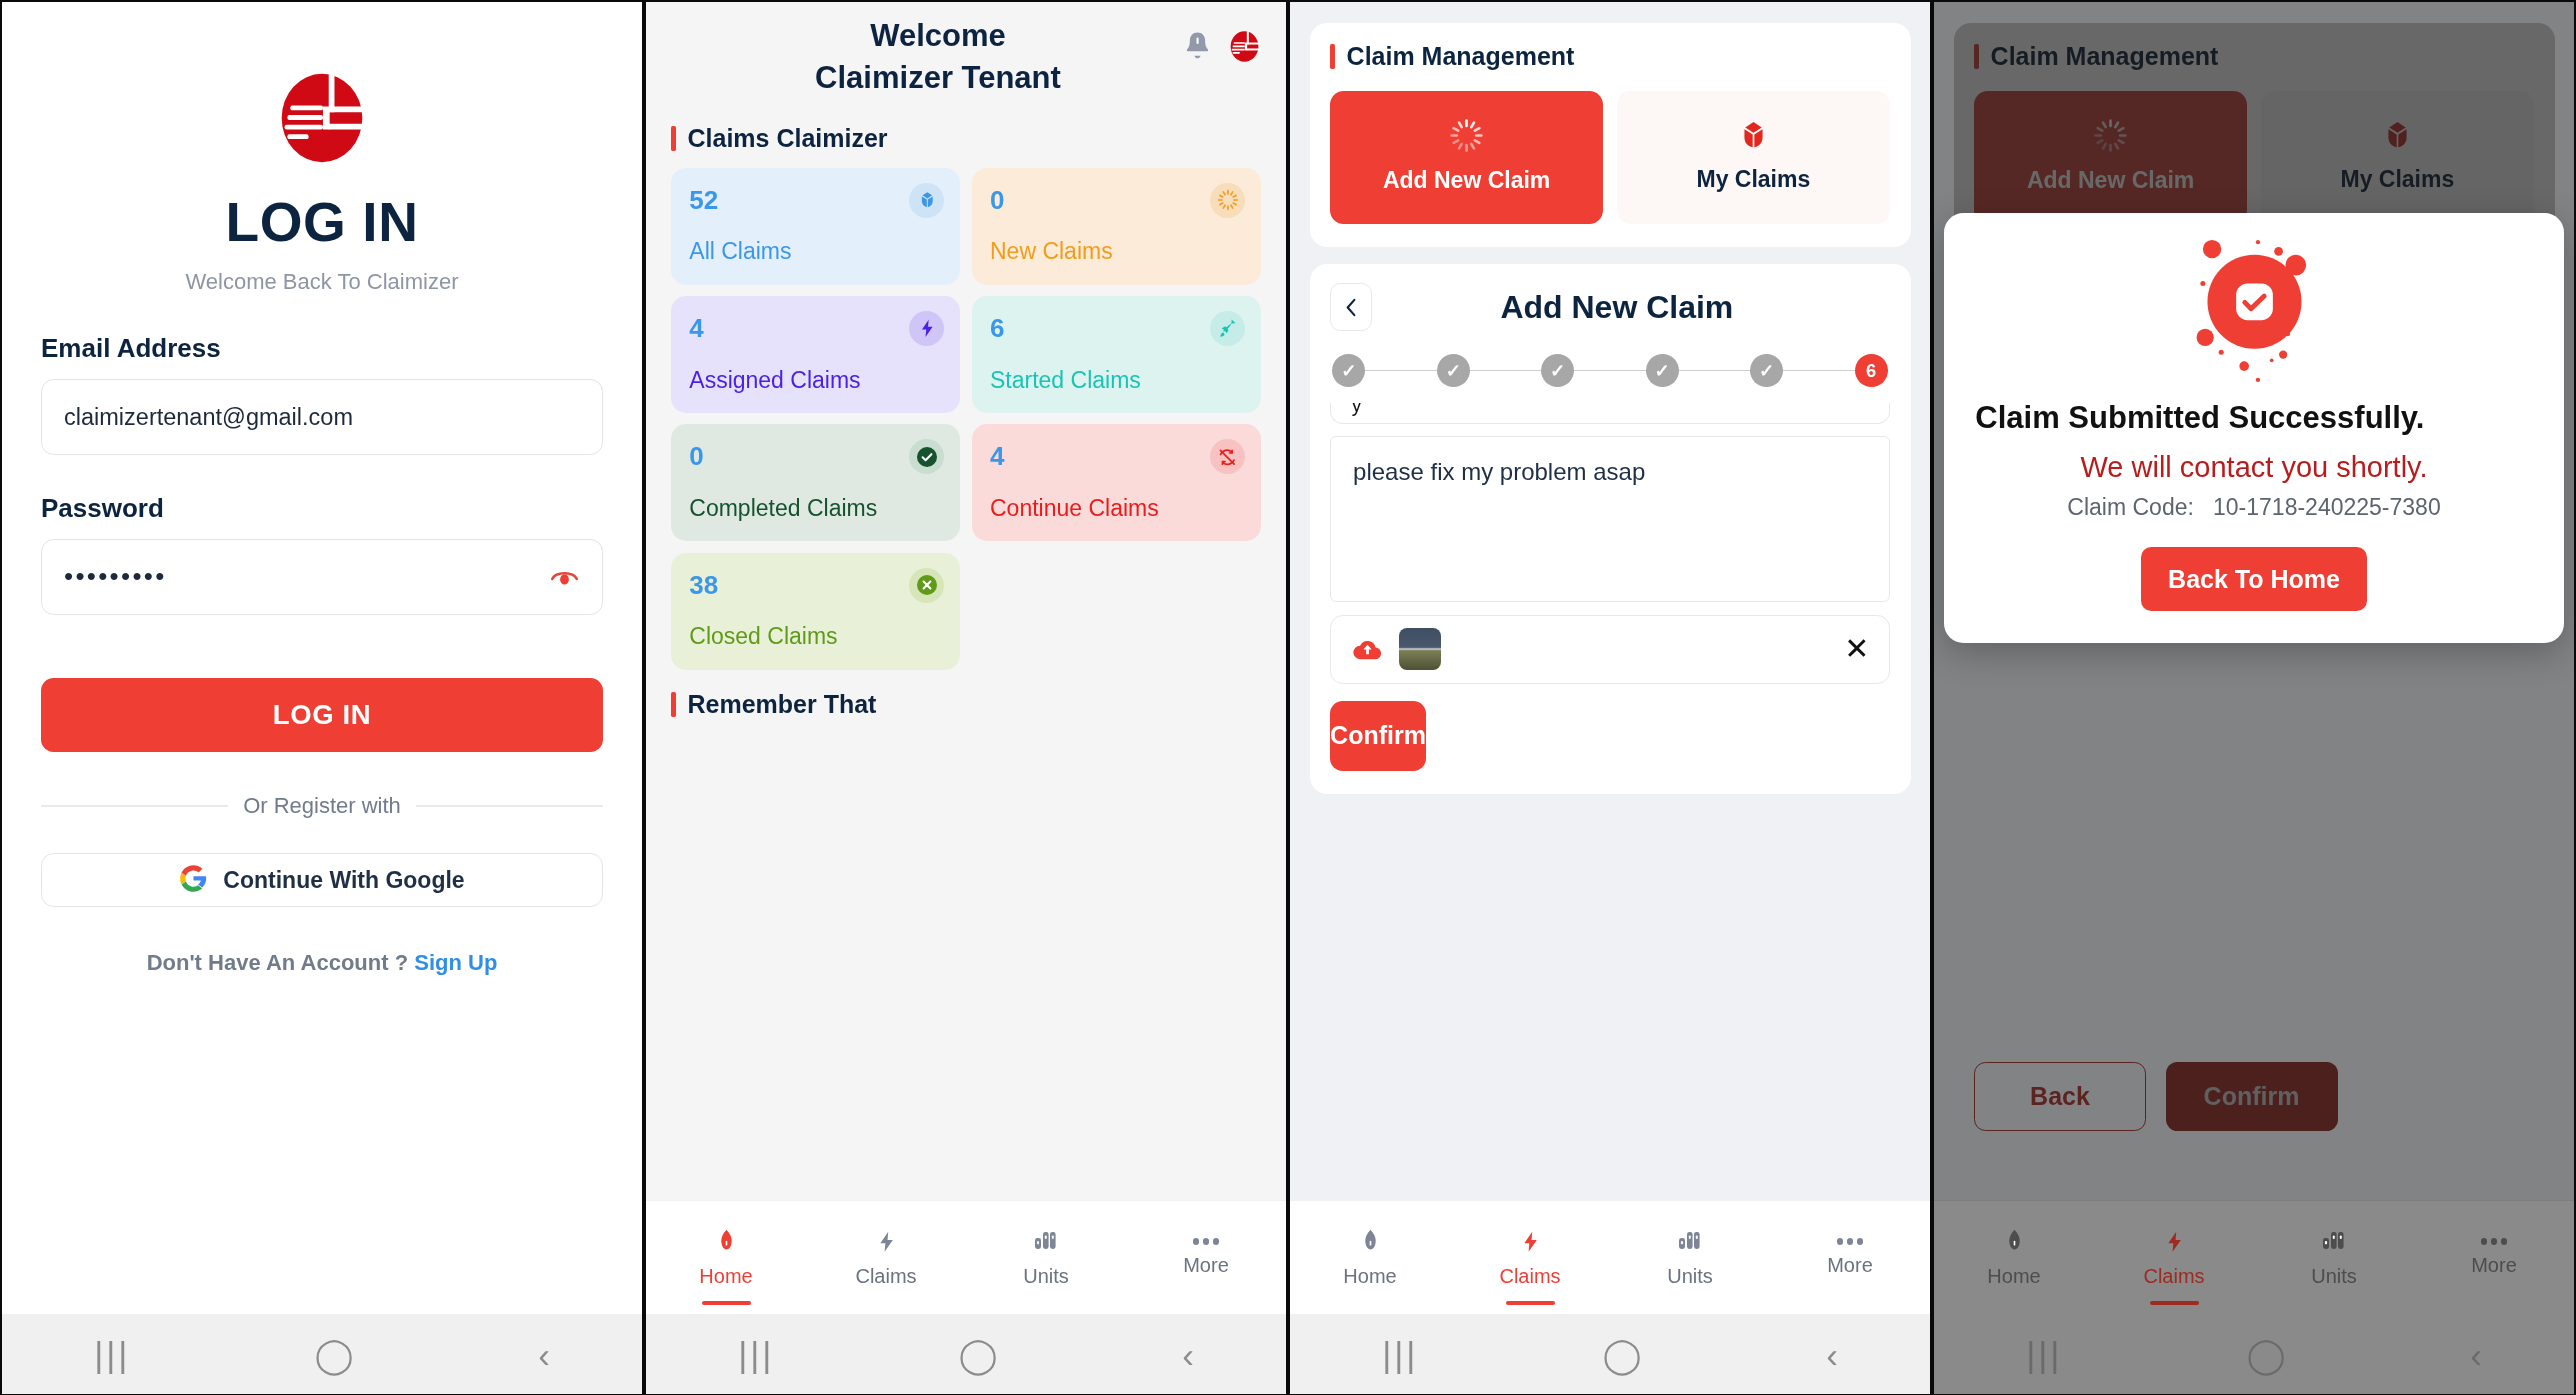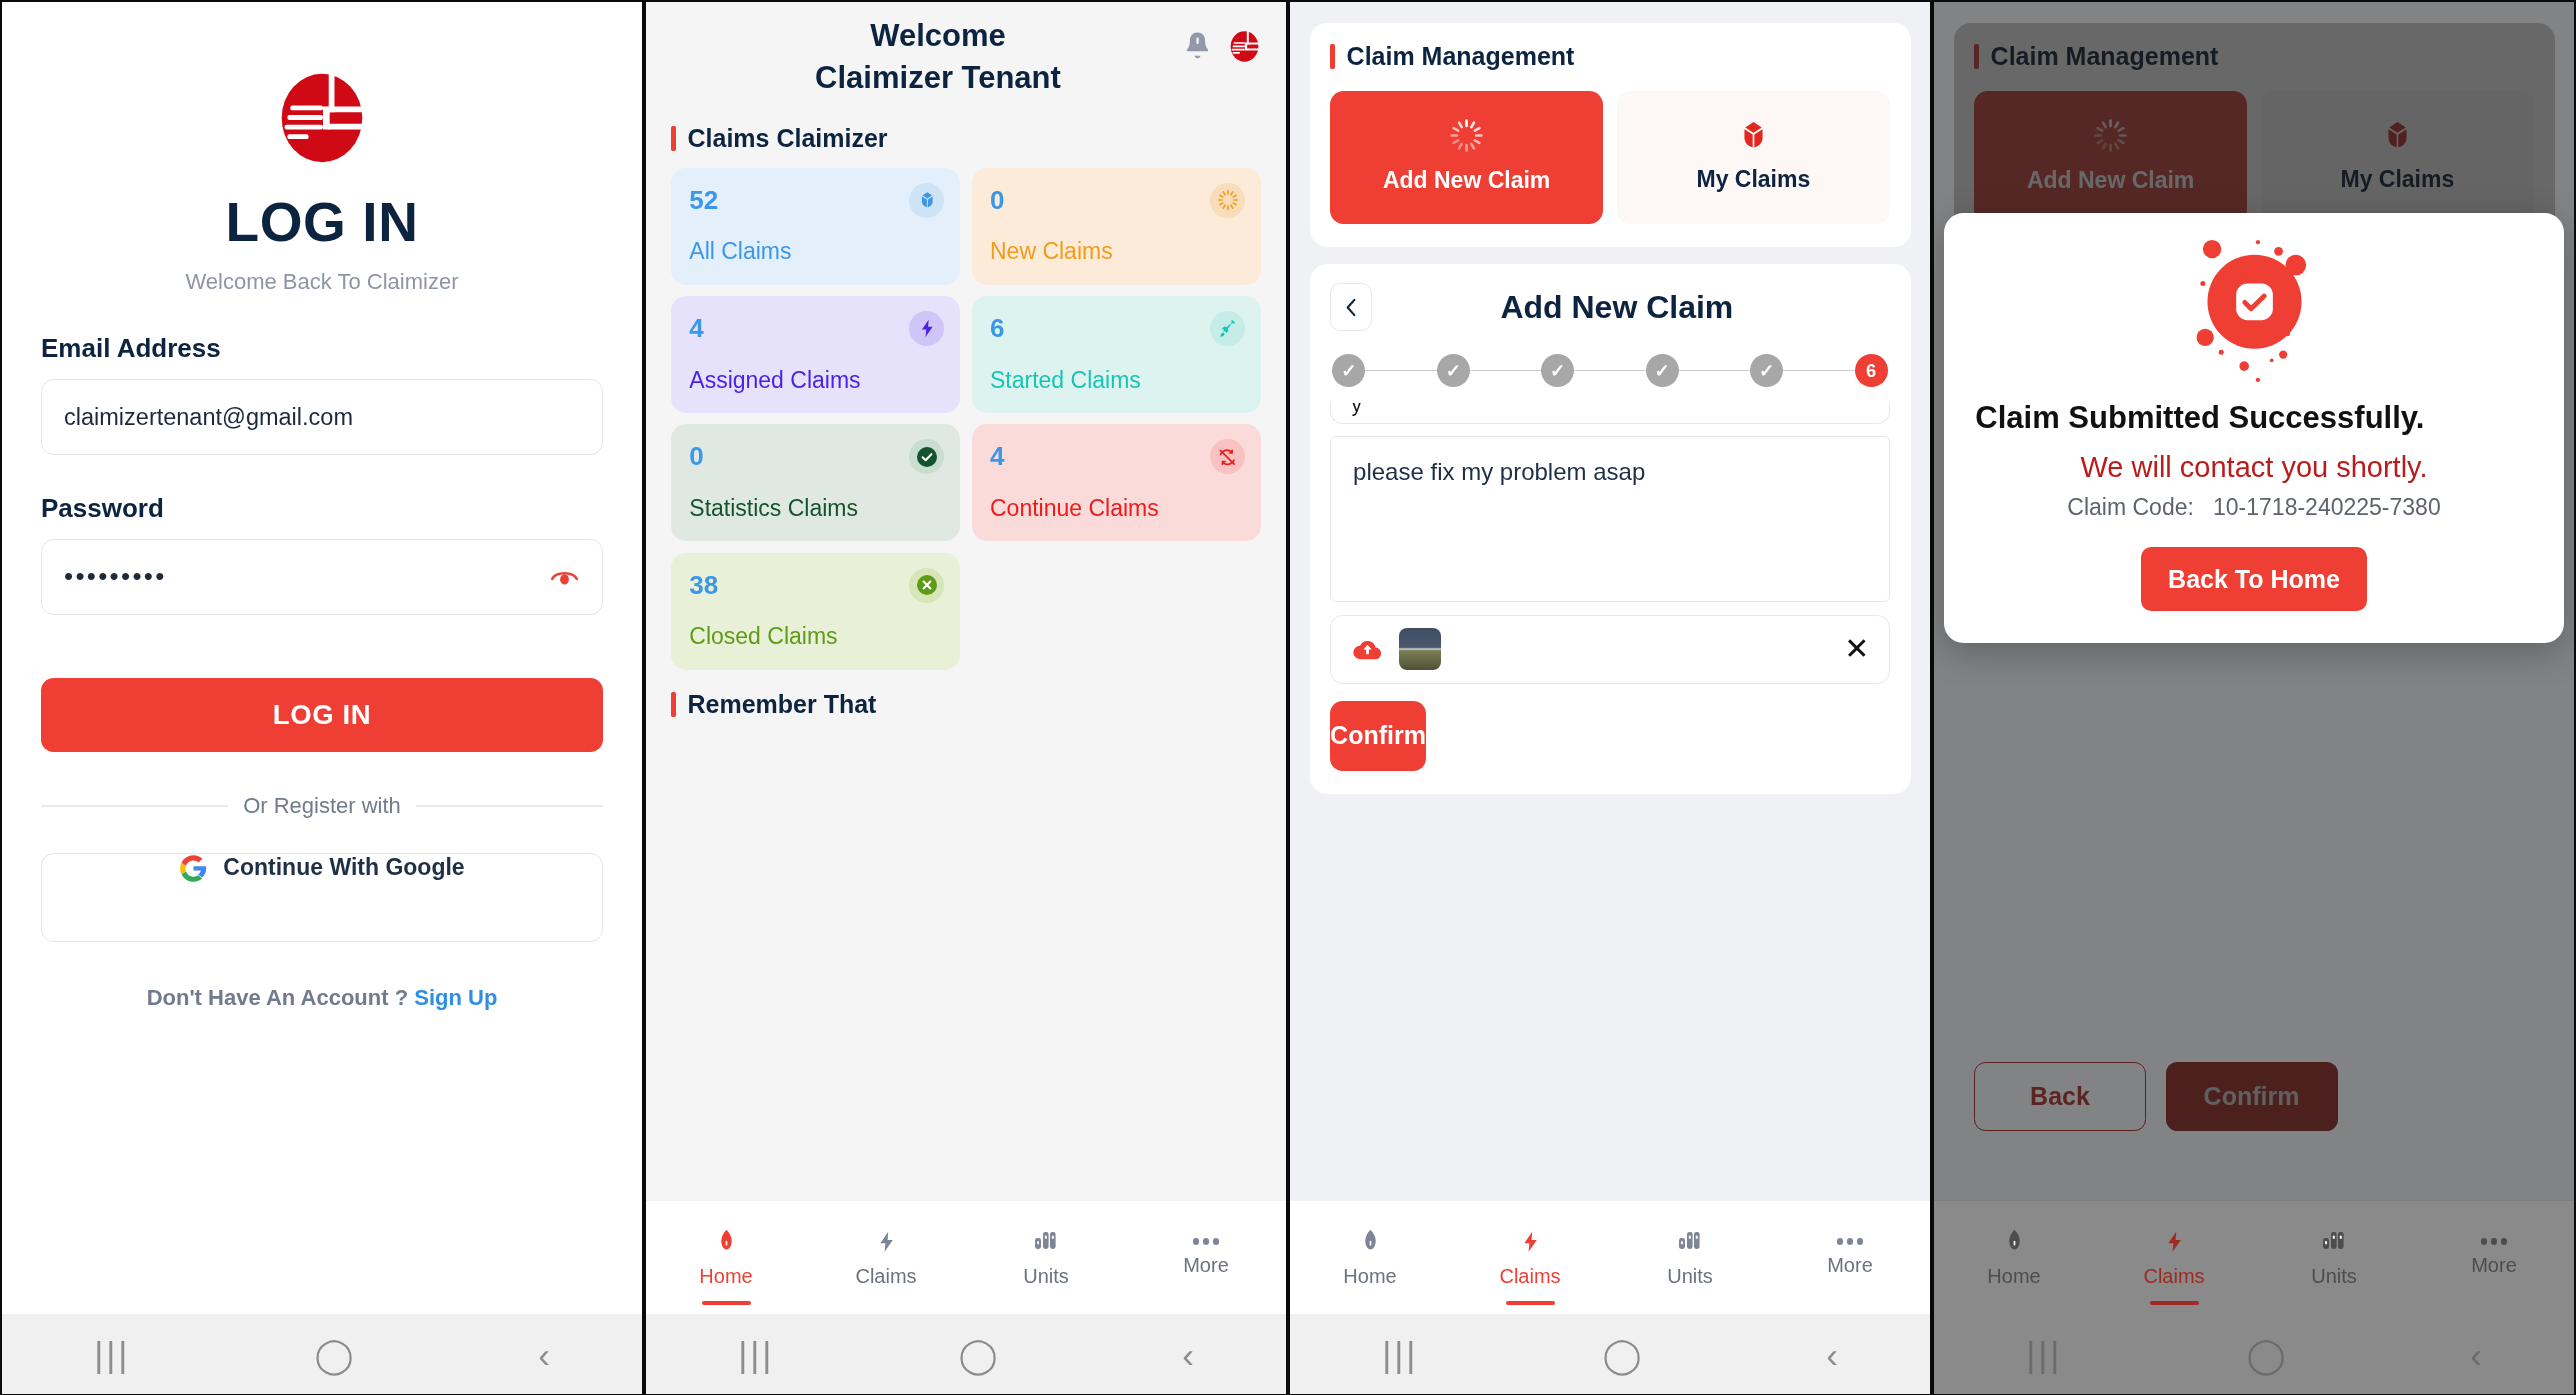--- a/index.html
+++ b/index.html
@@ -105,23 +105,23 @@
     font-size: 27.5px; font-weight: 700; letter-spacing: 0.6px;
     display: flex; align-items: center; justify-content: center;
     font-family: inherit;
   }
   .or-row {
     margin-top: 41px; display: flex; align-items: center; gap: 15px;
   }
   .or-row .ln { flex: 1; height: 1.7px; background: #e8eaee; }
   .or-row .otxt { font-size: 22px; color: #717b8c; white-space: nowrap; }
   .btn-google {
-    margin-top: 34px; height: 89px;
+    margin-top: 34px; height: 54px;
     border: 1.1px solid #e2e5ea; border-radius: 12.6px; background: #fff;
-    display: flex; align-items: flex-start; justify-content: center; gap: 15px;
+    display: flex; align-items: center; justify-content: center; gap: 15px;
     font-family: inherit;
   }
   .btn-google .gtxt { font-size: 23px; color: #1f2f46; font-weight: 600; }
   .signup-row {
     margin-top: 43px; text-align: center;
     font-size: 22px; color: #717b8c; font-weight: 600;
   }
   .signup-row .lnk { color: #2f8fe5; }
 
   
@@ -453,21 +453,21 @@
             <span class="lbl" style="color:#18c5b4">Started Claims</span>
           </div>
           <div class="stat" style="background: rgb(223, 233, 226);">
             <span class="num">0</span>
             <span class="badge" style="background:#c9ddd0">
               <svg viewBox="0 0 24 24" width="24" height="24">
       <circle cx="12" cy="12" r="10" fill="#14532d"></circle>
       <path d="M7.6 12.3 10.6 15.2 16.4 9.2" fill="none" stroke="#fff" stroke-width="2.1" stroke-linecap="round" stroke-linejoin="round"></path>
               </svg>
             </span>
-            <span class="lbl" style="color:#14532d">Statistics Claims</span>
+            <span class="lbl" style="color:#14532d">Completed Claims</span>
           </div>
           <div class="stat" style="background: rgb(251, 218, 218);">
             <span class="num">4</span>
             <span class="badge" style="background:#f8c2c2">
               <svg viewBox="0 0 24 24" width="20.6" height="20.6" fill="none" stroke="#ef1b1b" stroke-width="2" stroke-linecap="round" stroke-linejoin="round">
       <path d="M4.2 8.8A8 8 0 0 1 17 5.8"></path>
                 <path d="M17.6 4v3h-3"></path>
       <path d="M19.8 15.2A8 8 0 0 1 7 18.2"></path>
                 <path d="M6.4 20v-3h3"></path>
       <path d="M4 4 L20 20"></path>

